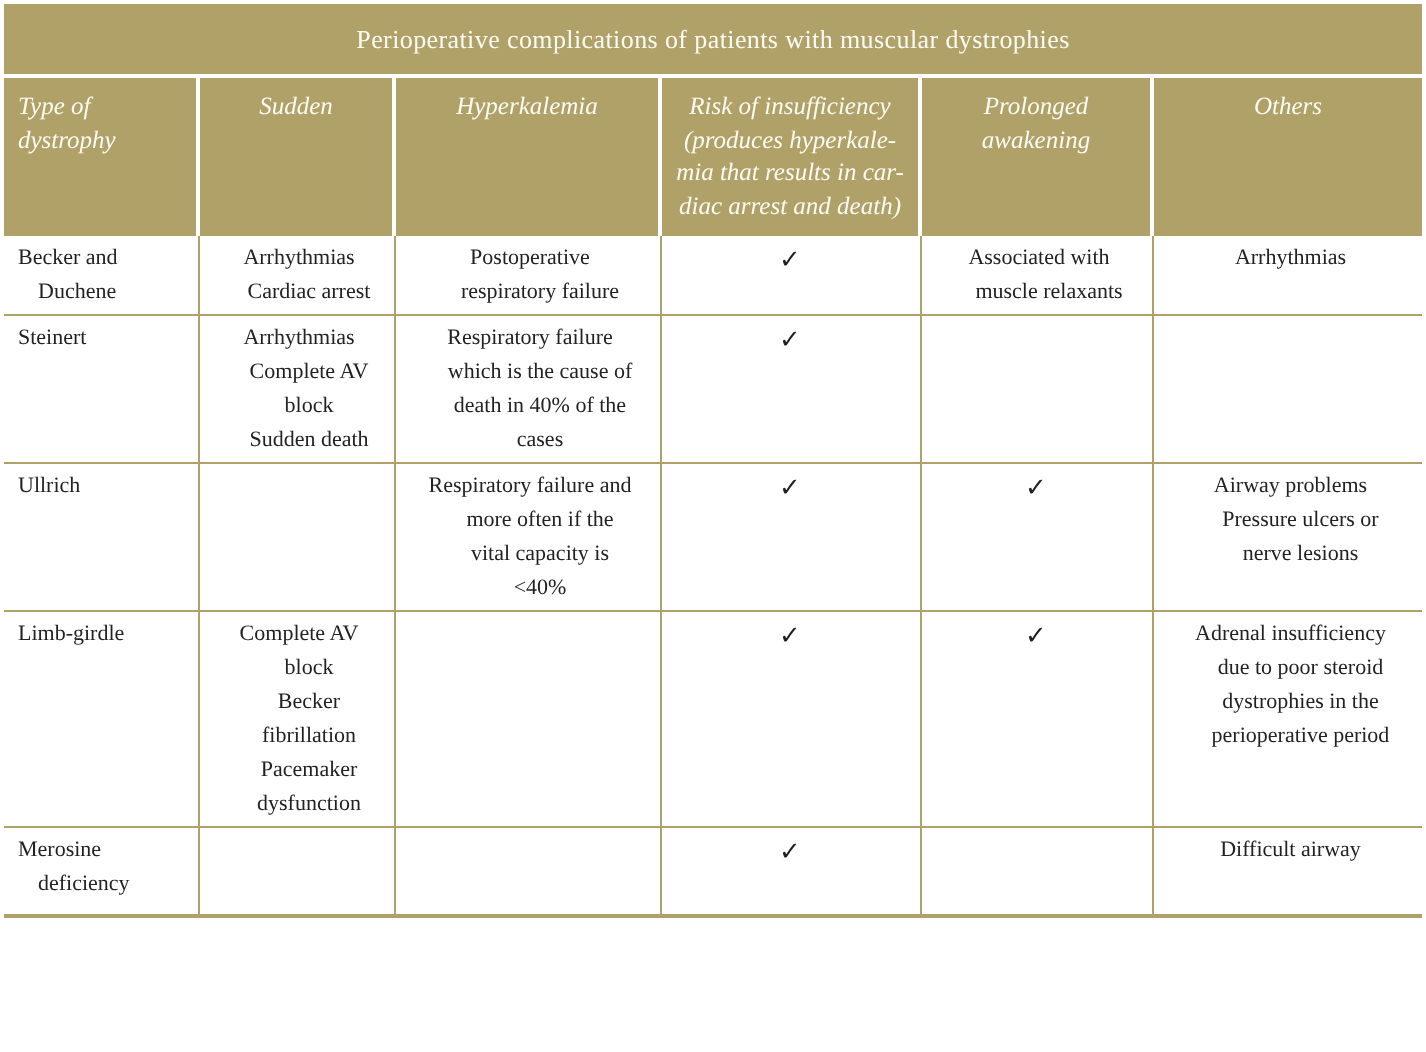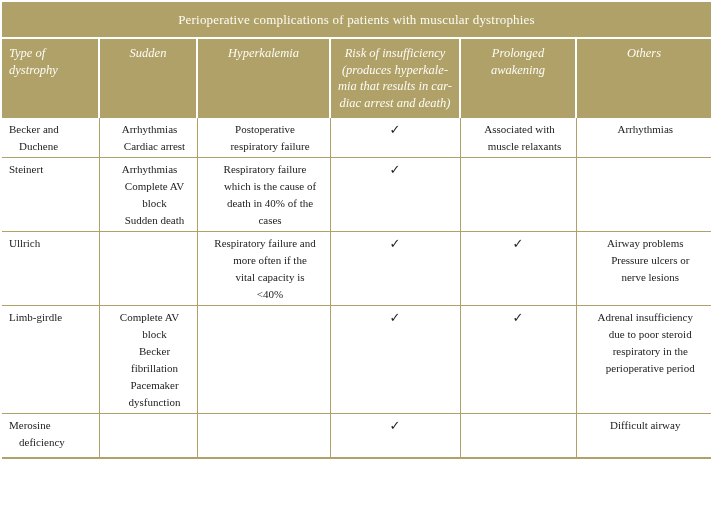--- a/index.html
+++ b/index.html
@@ -162,21 +162,21 @@
             <div class="bline ind">fibrillation</div>
             <div class="bline ind">Pacemaker</div>
             <div class="bline ind">dysfunction</div>
           </td>
           <td></td>
           <td class="checkcell"><span>✓</span></td>
           <td class="checkcell"><span>✓</span></td>
           <td>
             <div class="bline">Adrenal insufficiency</div>
             <div class="bline ind">due to poor steroid</div>
-            <div class="bline ind">respiratory in the</div>
+            <div class="bline ind">dystrophies in the</div>
             <div class="bline ind">perioperative period</div>
           </td>
         </tr>
         <tr>
           <td>
             <div class="bline">Merosine</div>
             <div class="bline ind">deficiency</div>
           </td>
           <td></td>
           <td></td>

